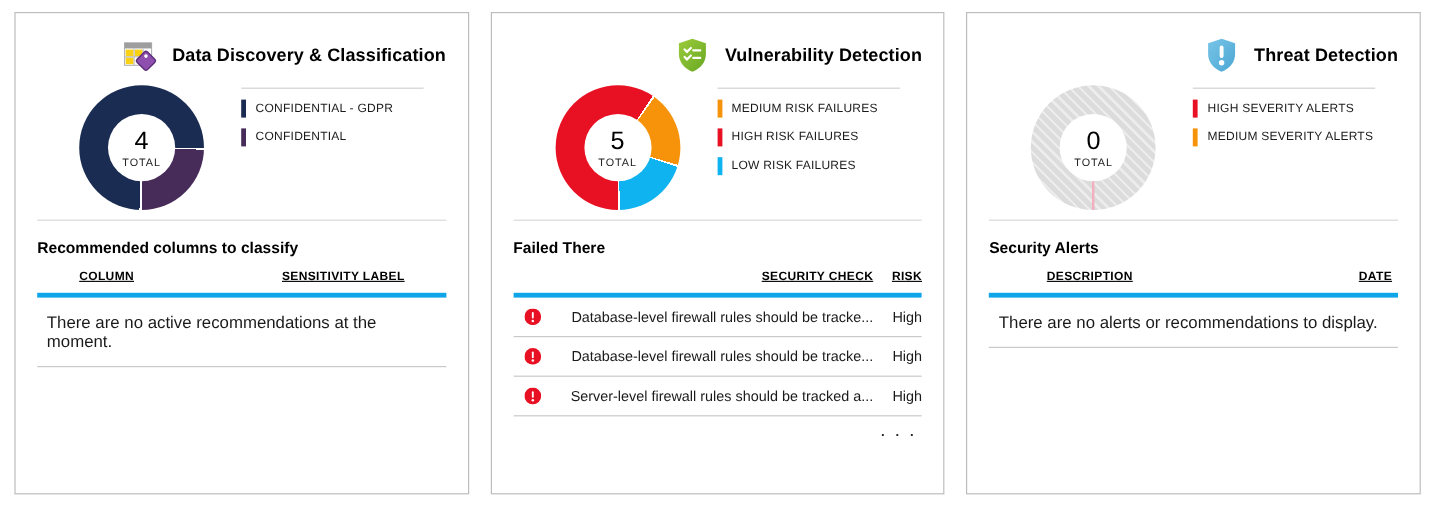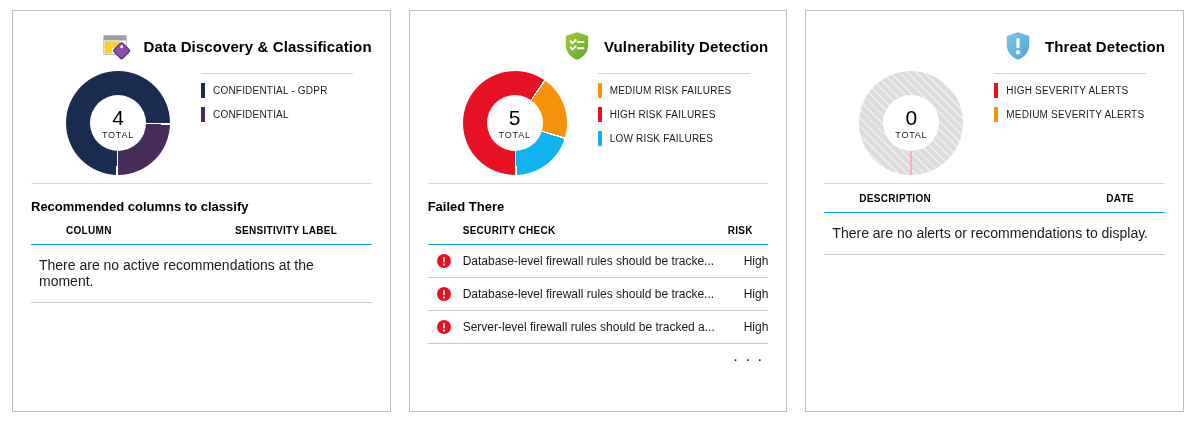--- a/index.html
+++ b/index.html
@@ -30,23 +30,23 @@
   .legend-item { display: flex; align-items: center; gap: 8px; margin-bottom: 9px; }
   .legend-bar { width: 4px; height: 15px; flex: 0 0 auto; }
   .legend-label { font-size: 10px; color: #1a1a1a; letter-spacing: .2px; white-space: nowrap; }
 
   .divider { border-top: 1px solid #d9d9d9; margin-top: 8px; }
 
   
   .section-title { font-size: 13px; font-weight: bold; color: #000; margin: 15px 0 2px; }
   .grid { display: grid; align-items: center; }
   .t1 { grid-template-columns: 35px 169px 1fr; }
-  .t2 { grid-template-columns: 35px 265px 1fr; }
-  .t3 { grid-template-columns: 35px 247px 1fr; }
-  .table-header { padding: 9px 0 8px; border-bottom: 1px solid #0ea5e9; }
+  .t2 { grid-template-columns: 35px 265px 1fr; text-align: right; }
+  .t3 { grid-template-columns: 35px 247px 1fr; gap: 13px; }
+  .table-header { padding: 9px 0 8px; border-bottom: 4px solid #0ea5e9; text-decoration: underline; }
   .th { font-size: 10px; font-weight: bold; color: #000; letter-spacing: .3px; white-space: nowrap; }
   .row { padding: 9px 0; border-bottom: 1px solid #c9c9c9; }
   .row-icon-cell { display: flex; align-items: center; padding-left: 9px; }
   .row-text { font-size: 12px; color: #1a1a1a; white-space: nowrap; overflow: hidden; }
   .row-risk { font-size: 12px; color: #1a1a1a; margin-left: 16px; }
   .empty-text { font-size: 14px; color: #1a1a1a; padding: 12px 0 13px 8px; border-bottom: 1px solid #c9c9c9; }
   .more { text-align: right; padding: 7px 4px 0 0; font-size: 11px; font-weight: bold; letter-spacing: 3px; color: #222; cursor: pointer; }
 </style>
 </head>
 <body>
@@ -220,20 +220,21 @@
           <span class="legend-label">HIGH SEVERITY ALERTS</span>
         </div>
         <div class="legend-item">
           <span class="legend-bar" style="background: rgb(247, 147, 10);"></span>
           <span class="legend-label">MEDIUM SEVERITY ALERTS</span>
         </div>
       </div>
     </div>
 
     <div class="divider"></div>
+    <div class="section-title">Security Alerts</div>
 
     <div class="grid t3 table-header">
       <span></span>
       <span class="th">DESCRIPTION</span>
       <span class="th">DATE</span>
     </div>
     <div class="empty-text">There are no alerts or recommendations to display.</div>
   </div>
 
 </div>

